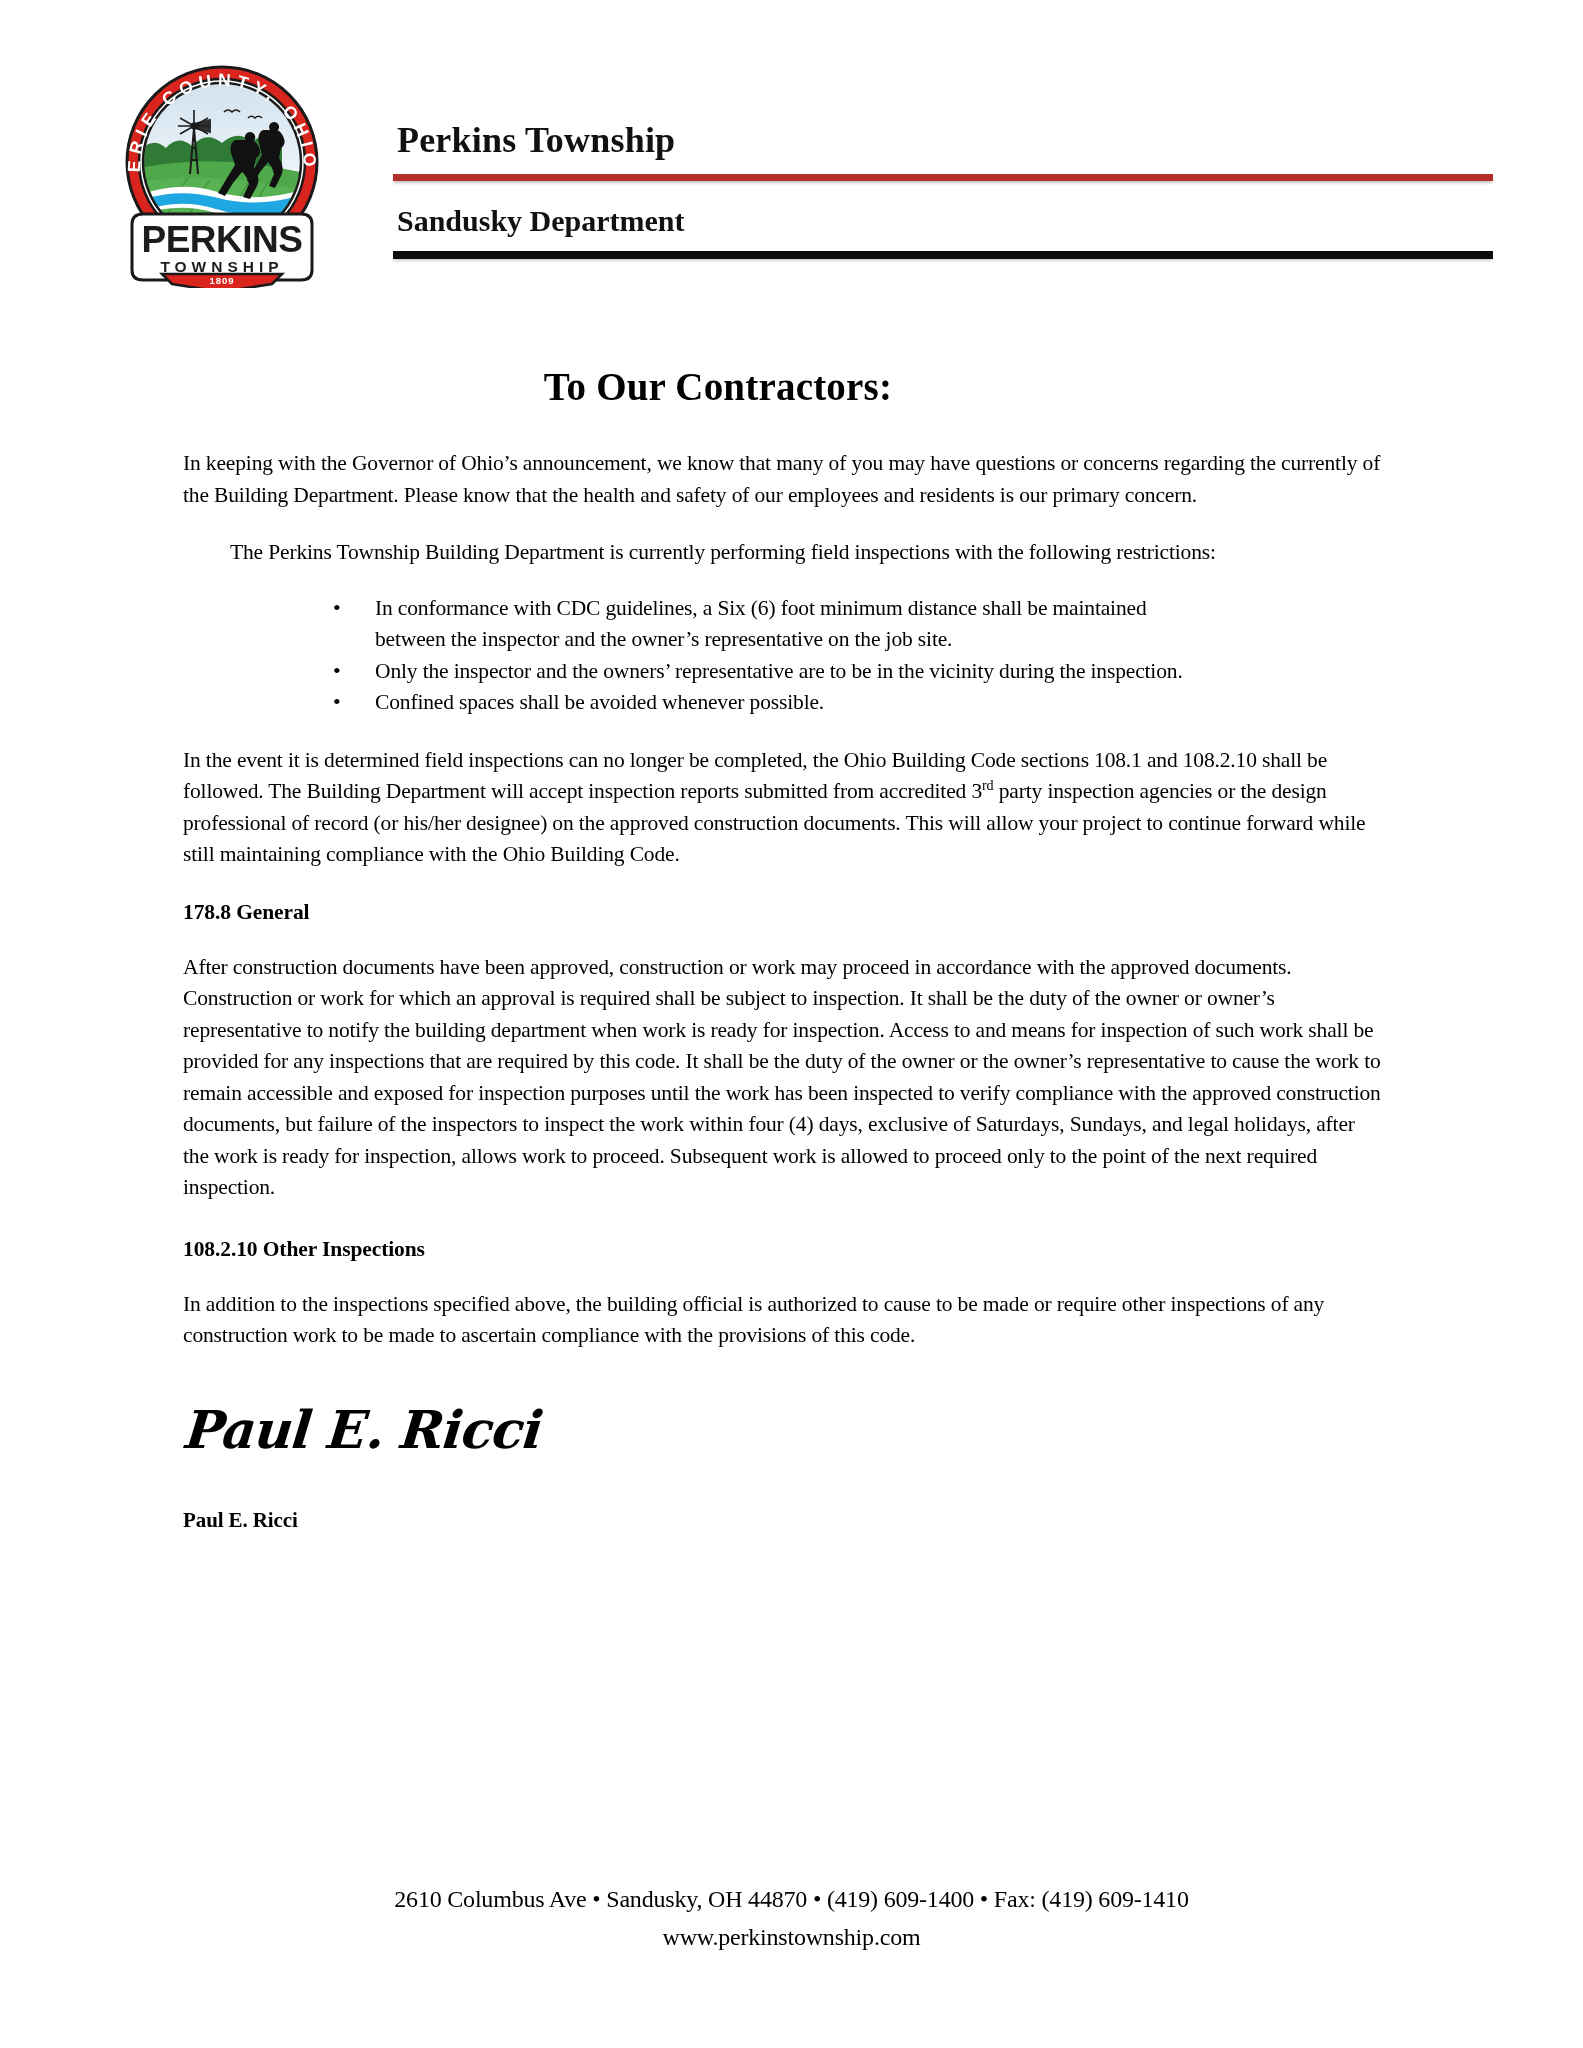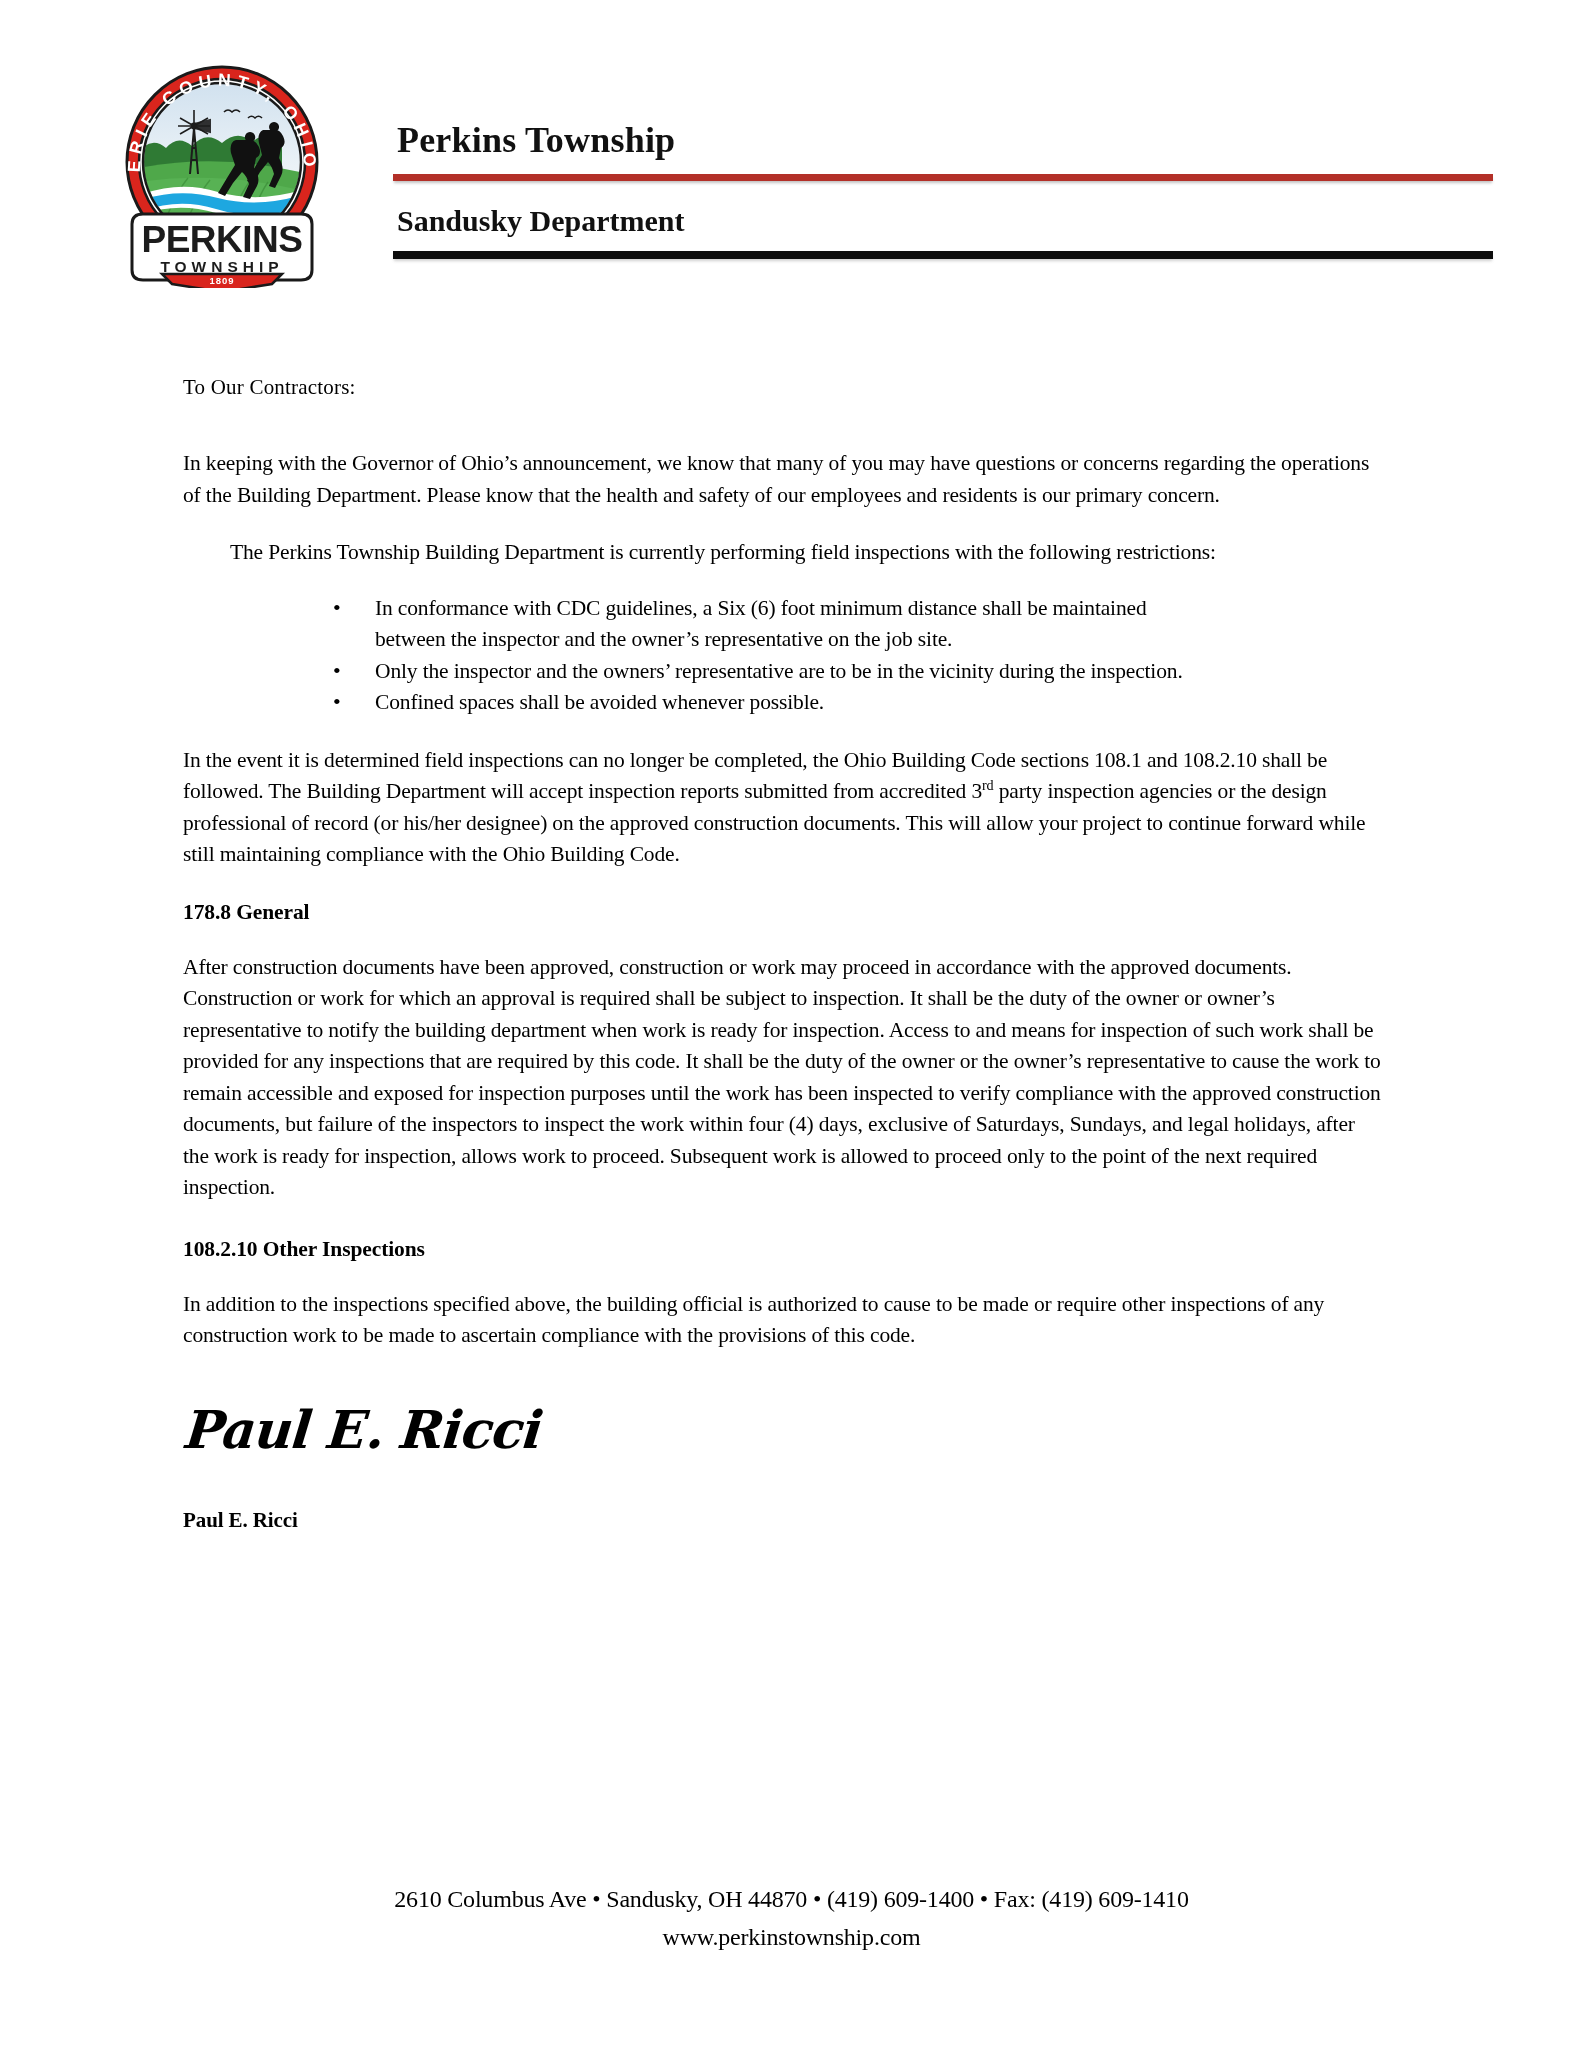--- a/index.html
+++ b/index.html
@@ -79,22 +79,23 @@
   }
 
   
   .body-wrap {
     position: absolute;
     left: 183px;
     top: 368px;
     width: 1200px;
   }
   .doc-title {
-    font-weight: normal;
-    font-size: 21px;
+    text-align: center;
+    font-weight: bold;
+    font-size: 39px;
     line-height: 38px;
     margin: 0 0 42px 0;
     padding-right: 130px;
     letter-spacing: 0.2px;
   }
 
   p.para {
     font-size: 21.5px;
     line-height: 31.5px;
     margin: 0 0 26px 0;
@@ -278,21 +279,21 @@
       <div class="rule-black"></div>
     </div>
   </div>
 
   <div class="body-wrap">
 
     <div class="doc-title">
       <span>To Our Contractors:</span>
     </div>
 
-    <p class="para">In keeping with the Governor of Ohio’s announcement, we know that many of you may have questions or concerns regarding the operations of the Building Department. Please know that the health and safety of our employees and residents is our primary concern.</p>
+    <p class="para">In keeping with the Governor of Ohio’s announcement, we know that many of you may have questions or concerns regarding the currently of the Building Department. Please know that the health and safety of our employees and residents is our primary concern.</p>
 
     <p class="para tight">The Perkins Township Building Department is currently performing field inspections with the following restrictions:</p>
 
     <ul class="bullets">
       <li>In conformance with CDC guidelines, a Six (6) foot minimum distance shall be maintained between the inspector and the owner’s representative on the job site.</li>
       <li>Only the inspector and the owners’ representative are to be in the vicinity during the inspection.</li>
       <li>Confined spaces shall be avoided whenever possible.</li>
     </ul>
 
     <p class="para"><span>In the event it is determined field inspections can no longer be completed, the Ohio Building Code sections 108.1 and 108.2.10 shall be followed. The Building Department will accept inspection reports submitted from accredited 3</span><sup class="ord">rd</sup><span> party inspection agencies or the design professional of record (or his/her designee) on the approved construction documents.  This will allow your project to continue forward while still maintaining compliance with the Ohio Building Code.</span></p>

